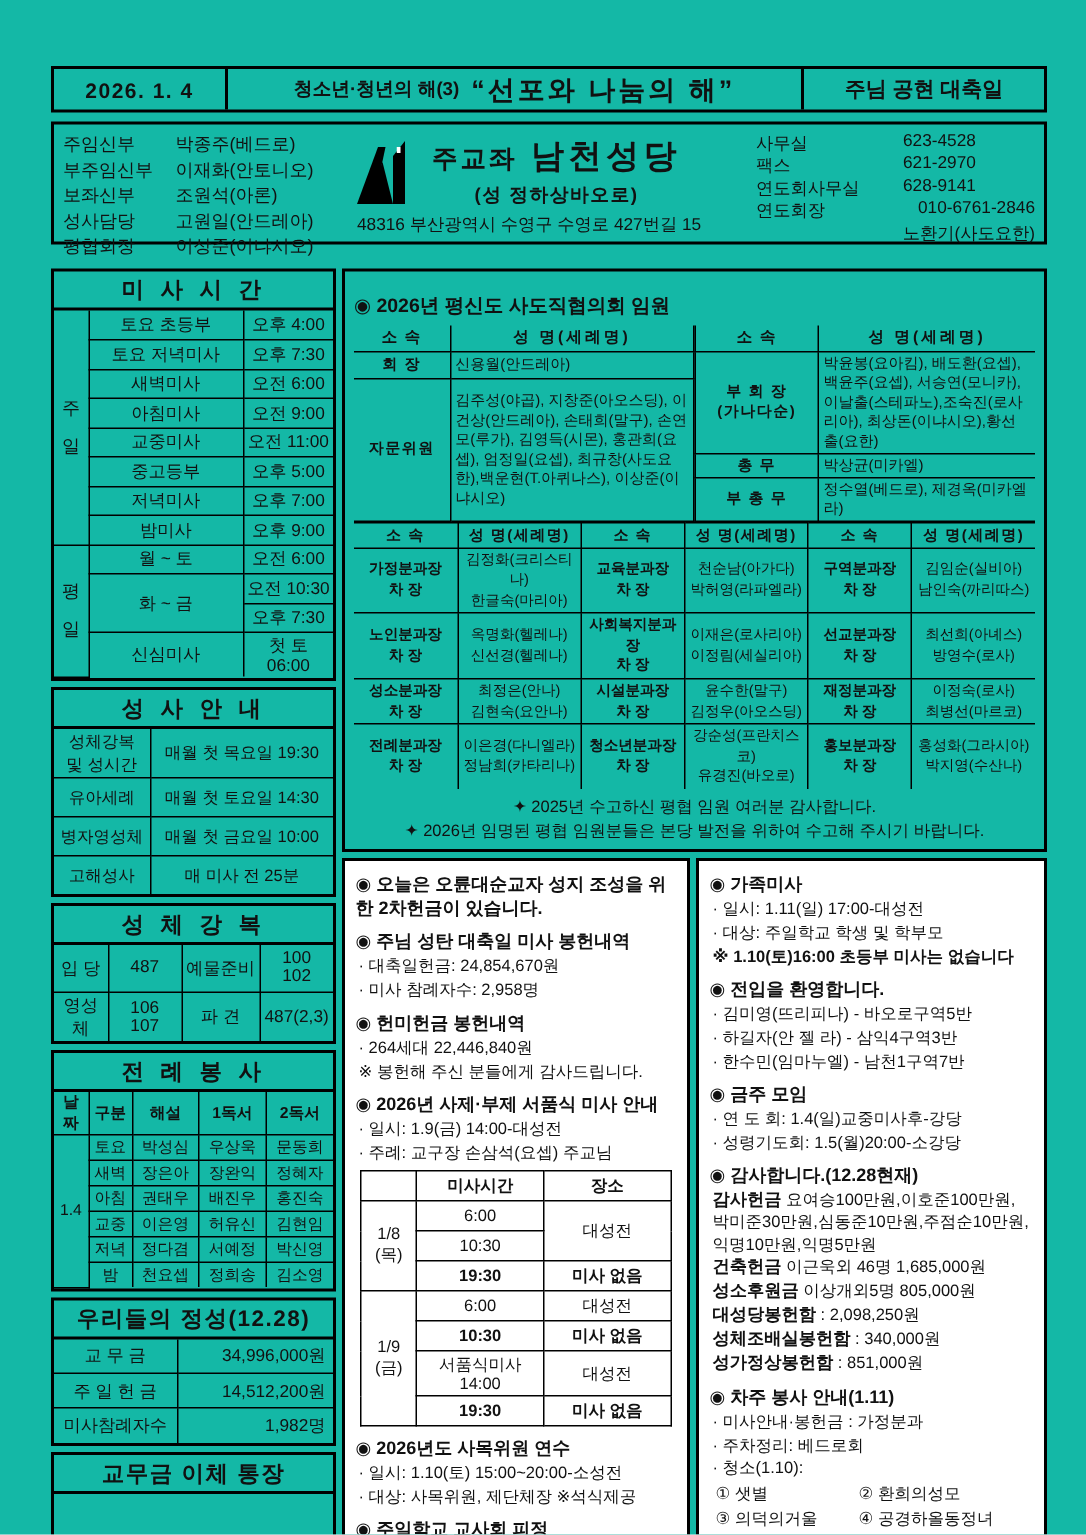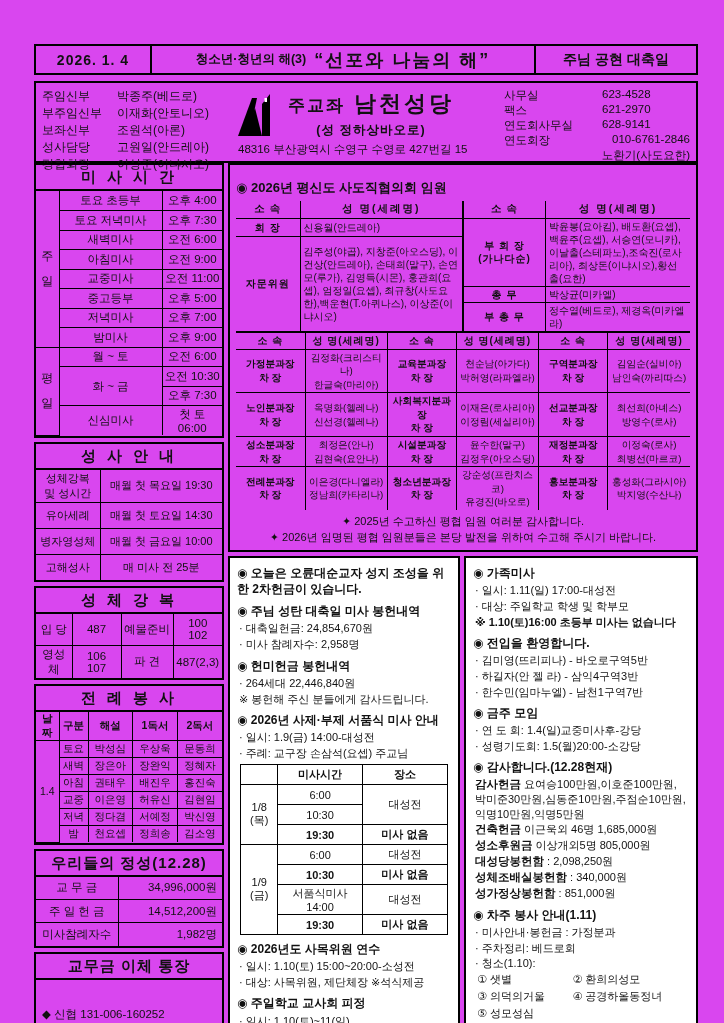--- a/index.html
+++ b/index.html
@@ -1,30 +1,30 @@
 <!DOCTYPE html>
 <html lang="ko"><head>
 <meta charset="utf-8">
 <style>
   *{margin:0;padding:0;box-sizing:border-box}
   html,body{background:#e9e9e9}
   body{font-family:"Liberation Sans","DejaVu Sans",sans-serif;color:#111;-webkit-font-smoothing:antialiased}
-  .page{position:relative;width:724px;height:1023px;background:#d946ef;margin:0 auto;
+  .page{position:relative;width:724px;height:1023px;background:#14b8a6;margin:0 auto;
         padding:44px 26px 6px 34px;overflow:hidden}
 
   
   .titlebar{display:flex;border:2px solid #000;height:31px;margin-bottom:6px;align-items:stretch}
   .tb-date{width:116px;display:flex;align-items:center;justify-content:center;font-weight:bold;font-size:14px;border-right:2px solid #000;letter-spacing:1px}
   .tb-mid{flex:1;display:flex;align-items:center;justify-content:center;gap:8px;border-right:2px solid #000;white-space:nowrap}
   .tb-prefix{font-size:12.5px;font-weight:bold}
   .tb-main{font-size:18px;font-weight:bold;letter-spacing:2px}
   .tb-feast{width:160px;display:flex;align-items:center;justify-content:center;font-weight:bold;font-size:14px}
 
   
-  .masthead{display:flex;border:2px solid #000;margin-bottom:0;padding:5px 6px 4px;height:82px}
+  .masthead{display:flex;border:2px solid #000;margin-bottom:16px;padding:5px 6px 4px;height:82px}
   .clergy{width:194px;font-size:12px;display:flex;flex-direction:column;justify-content:space-between;border-right:0}
   .crow{display:flex;gap:7px;white-space:nowrap}
   .crole{display:inline-block;width:68px;text-align:justify;text-align-last:justify;flex:none}
   .brand{flex:1;display:flex;flex-direction:column;align-items:flex-start;justify-content:space-between;padding:0 2px}
   .brandrow{display:flex;align-items:center;gap:10px;margin-top:1px}
   .brandtxt{text-align:center}
   .bline{display:flex;align-items:baseline;gap:9px;justify-content:center}
   .bprefix{font-size:17px;font-weight:bold;letter-spacing:2px}
   .bname{font-size:22px;font-weight:bold;letter-spacing:3px}
   .bsub{font-size:12.5px;font-weight:bold;margin-top:3px;letter-spacing:1px}

